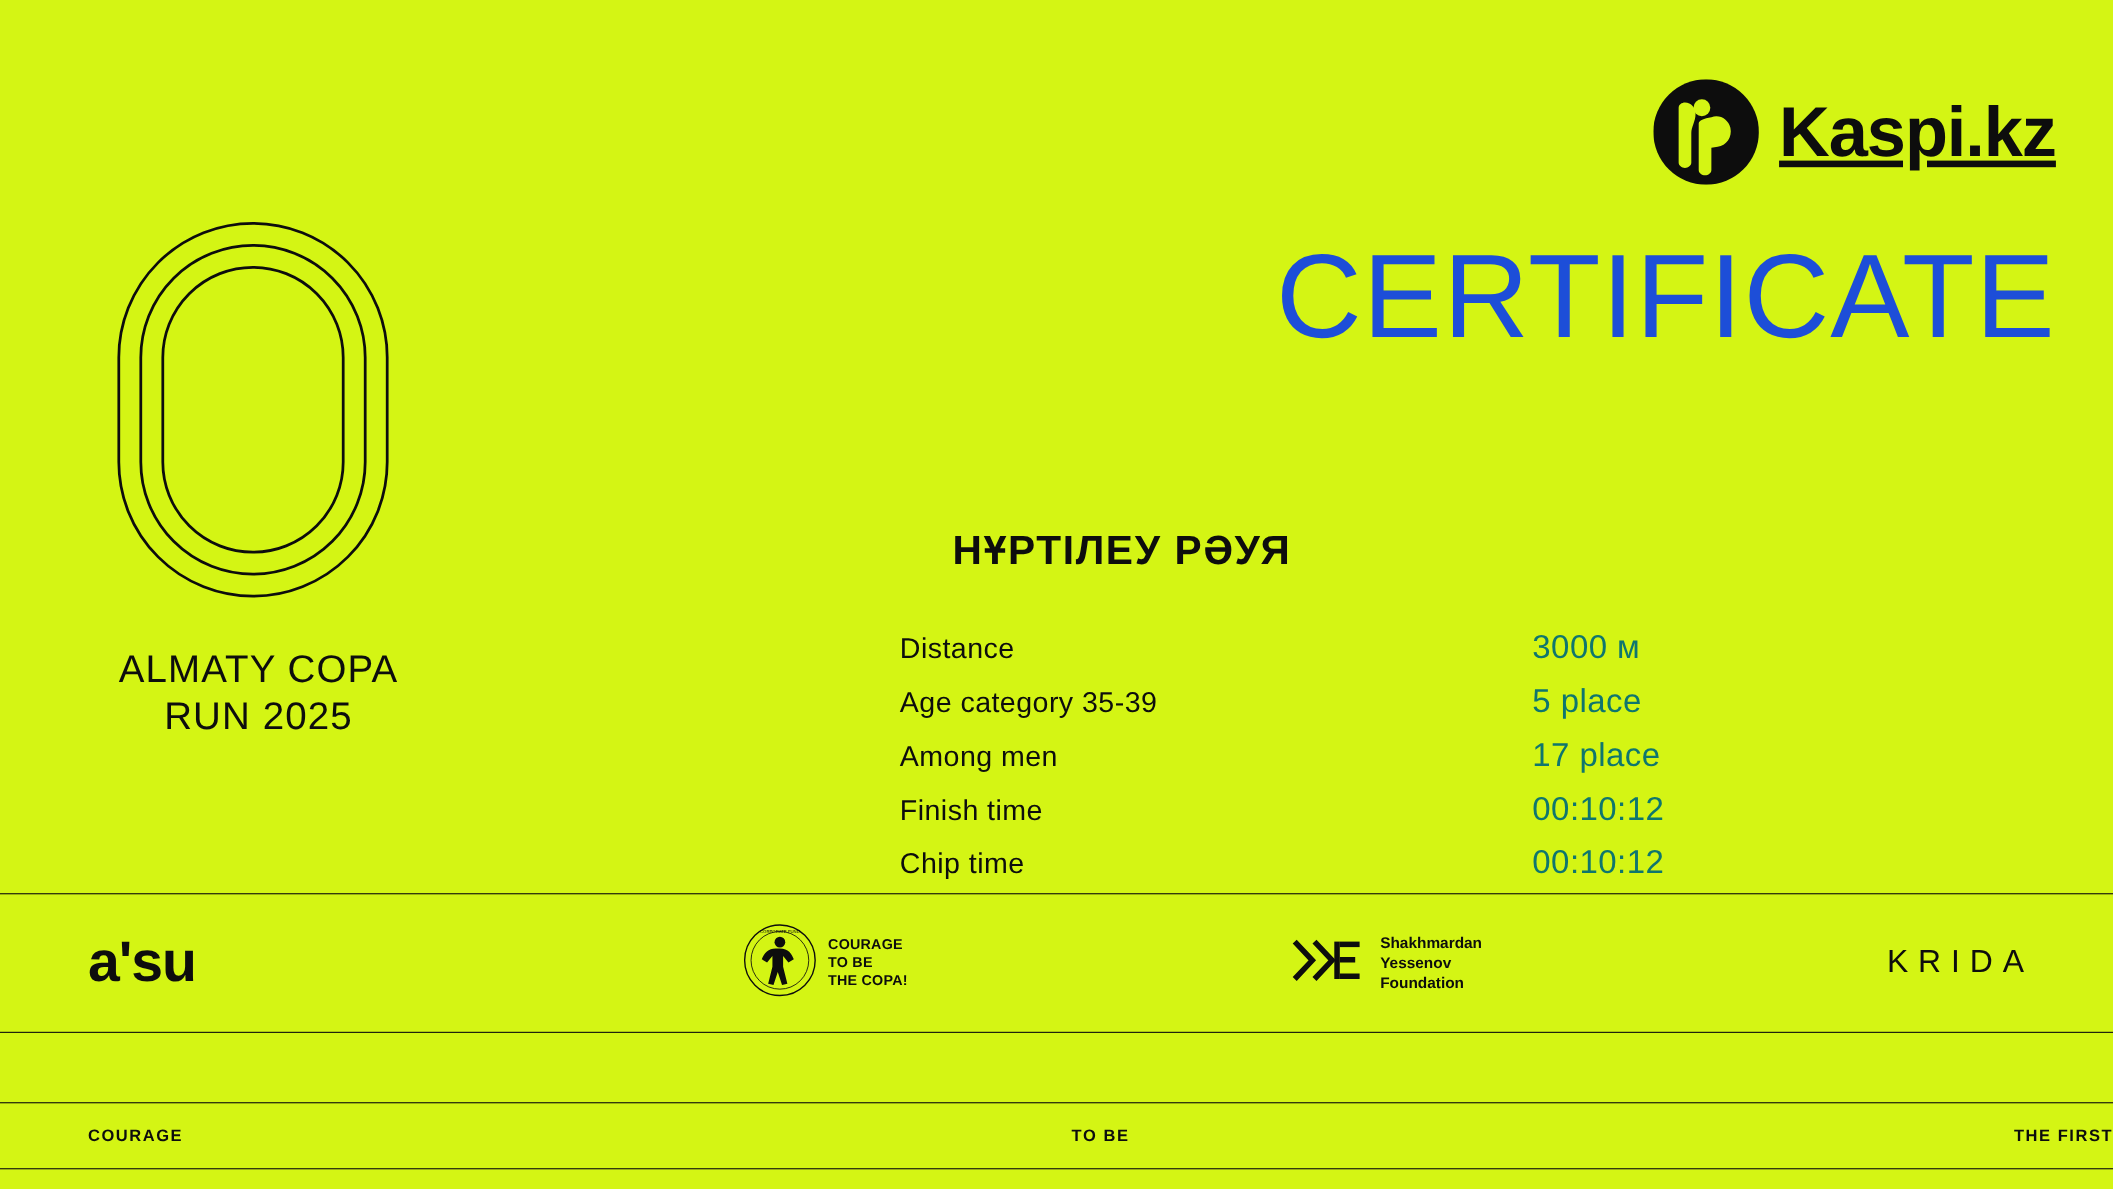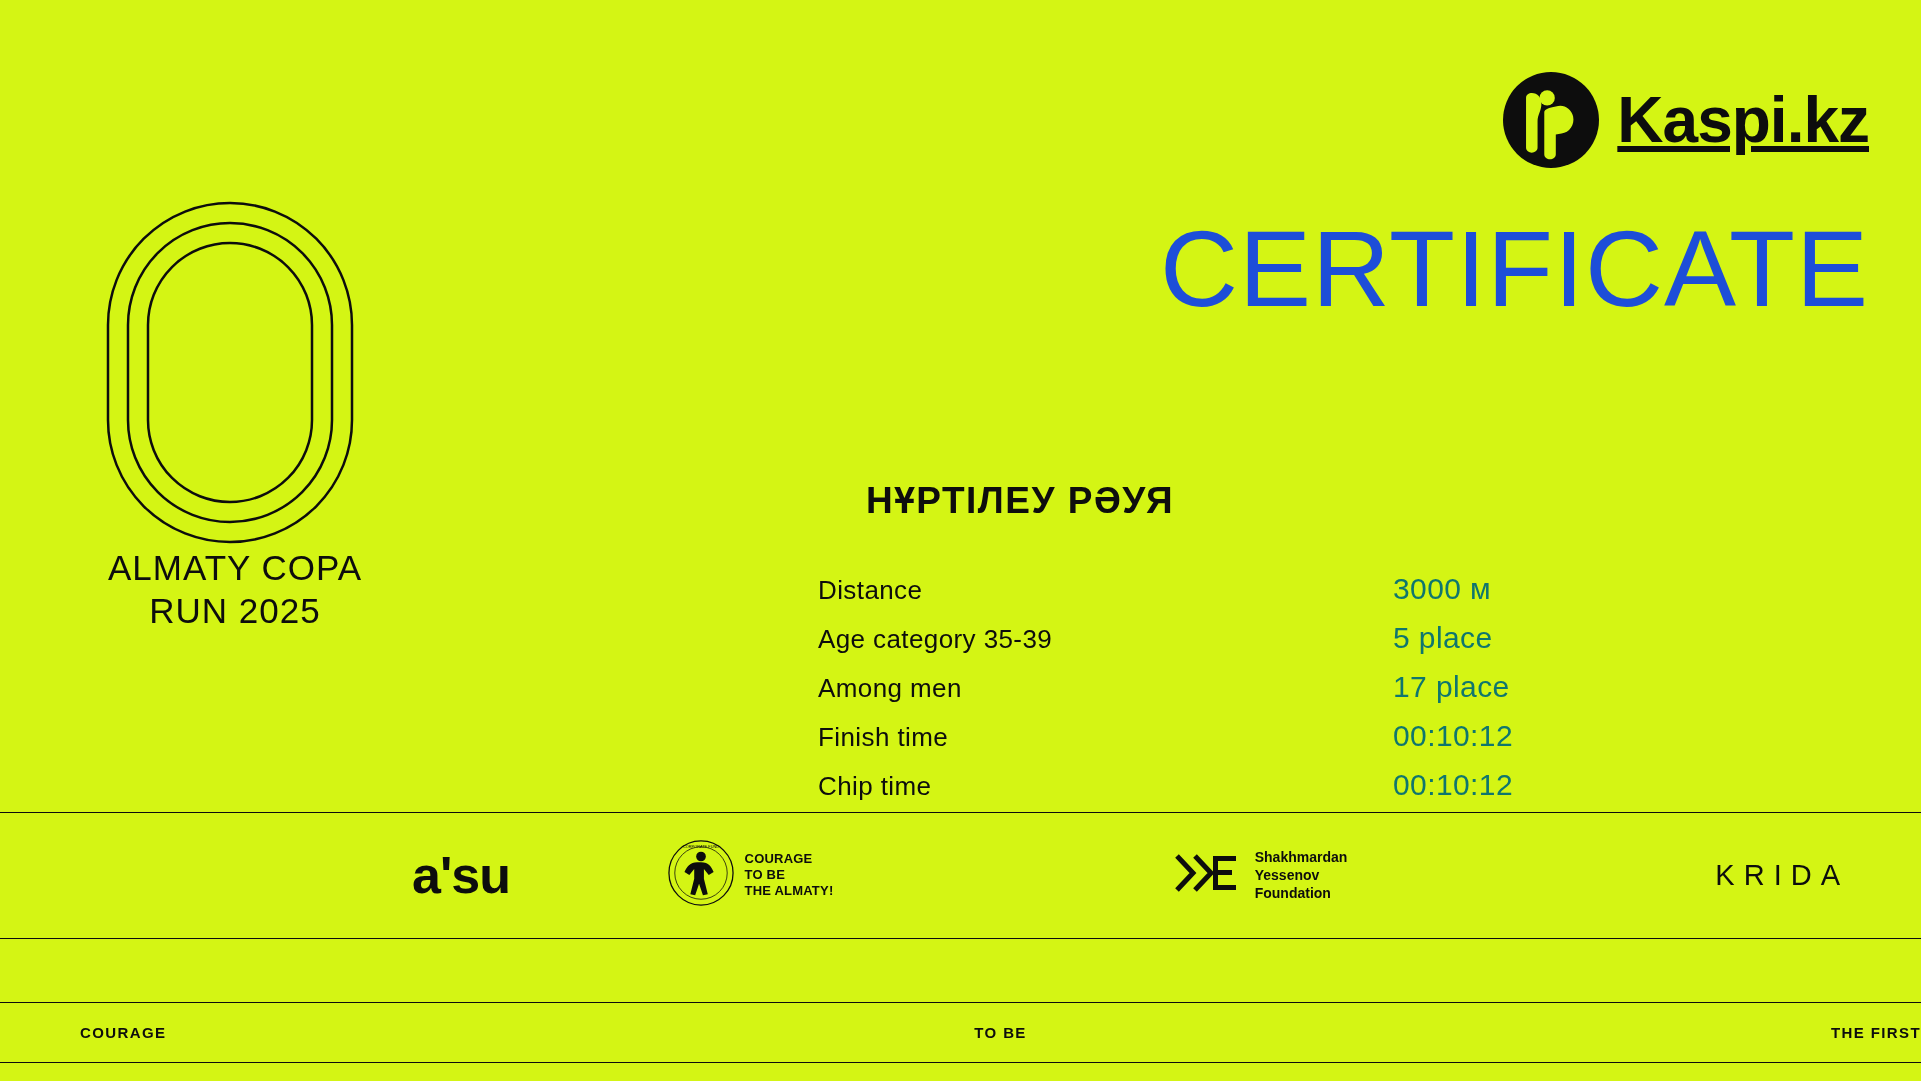--- a/index.html
+++ b/index.html
@@ -46,21 +46,21 @@
   .track-emblem {
     position: absolute;
     left: 105px;
     top: 200px;
     width: 250px;
     height: 345px;
   }
   .event-title {
     position: absolute;
     left: 40px;
-    top: 547px;
+    top: 588px;
     width: 390px;
     text-align: center;
     font-size: 35px;
     letter-spacing: 1px;
     line-height: 1.22;
     font-weight: 400;
     color: #0d0d0d;
   }
 
   
@@ -132,21 +132,21 @@
     align-items: center;
   }
   .sponsor {
     display: flex;
     align-items: center;
     justify-content: center;
   }
   .sponsor-asu {
     width: 430px;
     padding-left: 80px;
-    justify-content: flex-end;
+    justify-content: flex-start;
   }
   .asu-text {
     font-size: 52px;
     font-weight: 700;
     letter-spacing: -1px;
     color: #0d0d0d;
   }
   .sponsor-courage {
     width: 480px;
     gap: 10px;
@@ -272,21 +272,21 @@
           <circle cx="35" cy="35" r="33" fill="none" stroke="#0d0d0d" stroke-width="1.3"></circle>
           <circle cx="35" cy="35" r="27" fill="none" stroke="#0d0d0d" stroke-width="0.8"></circle>
           <circle cx="35" cy="18" r="5" fill="#0d0d0d"></circle>
           <path d="M35 24 c8 0 11 5 13 10 l-5 3 -5 -6 0 10 4 16 -5 1 -4 -12 -4 12 -5 -1 4 -16 0 -10 -5 6 -5 -3 c2 -5 6 -10 13 -10 z" fill="#0d0d0d"></path>
           <text x="35" y="9" font-size="4" text-anchor="middle" fill="#0d0d0d" font-family="'Liberation Sans', sans-serif">CORPORATE FUND</text>
         </svg>
       </span>
       <span class="courage-text">
         <span>COURAGE</span><br>
         <span>TO BE</span><br>
-        <span>THE ALMATY!</span>
+        <span>THE COPA!</span>
       </span>
     </div>
 
     <div class="sponsor sponsor-yessenov">
       <span>
         <svg viewBox="0 0 70 50" width="70" height="50" xmlns="http://www.w3.org/2000/svg">
           <path d="M4 8 L20 25 L4 42" fill="none" stroke="#0d0d0d" stroke-width="5"></path>
           <path d="M22 8 L38 25 L22 42" fill="none" stroke="#0d0d0d" stroke-width="5"></path>
           <rect x="40" y="8" width="5" height="34" fill="#0d0d0d"></rect>
           <rect x="45" y="8" width="18" height="5" fill="#0d0d0d"></rect>

